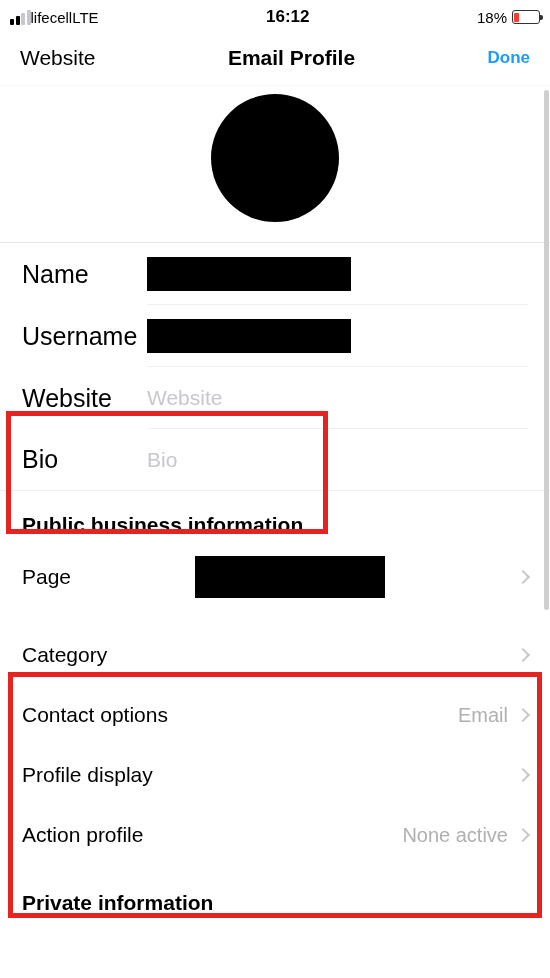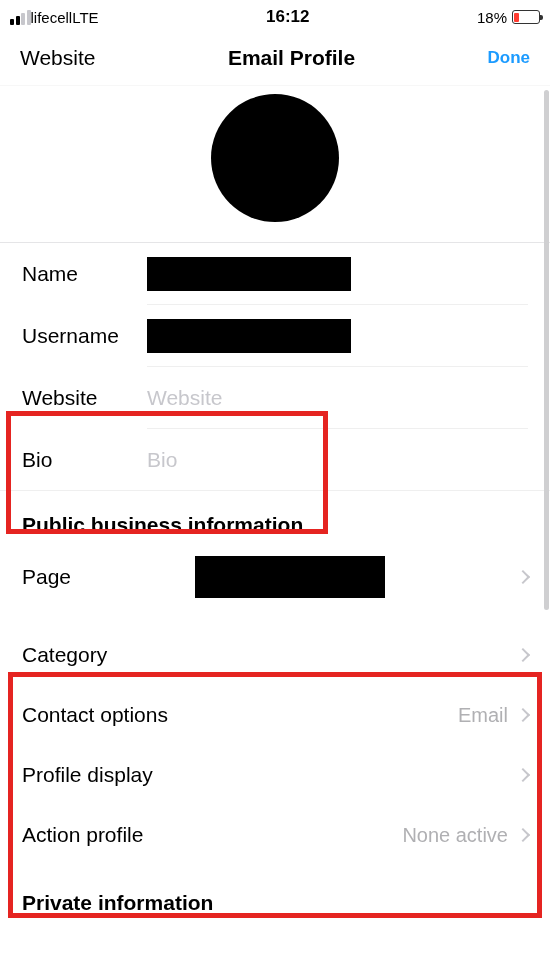--- a/index.html
+++ b/index.html
@@ -55,21 +55,21 @@
     .avatar { width:128px; height:128px; border-radius:50%; background:#000;}
     .change-photo { color:#1c9bff; font-size:20px; font-weight:600; margin-top:16px;}
     .sep-full { height:1px; background:#e5e5e7; margin-top:8px;}
     .row {
       display:flex;
       align-items:center;
       padding: 0 22px;
       height:62px;
       position:relative;
     }
-    .row-label { width:125px; font-size:21px; color:#000; flex-shrink:0;}
+    .row-label { width:125px; font-size:25px; color:#000; flex-shrink:0;}
     .row-value-wrap {
       flex:1;
       height:100%;
       display:flex;
       align-items:center;
       border-bottom:1px solid #efefef;
     }
     .row:first-of-type .row-value-wrap{ border-top:none;}
     .redacted { background:#000; height:34px; width:204px;}
     .placeholder { font-size:21px; color:#c7c7cc;}

